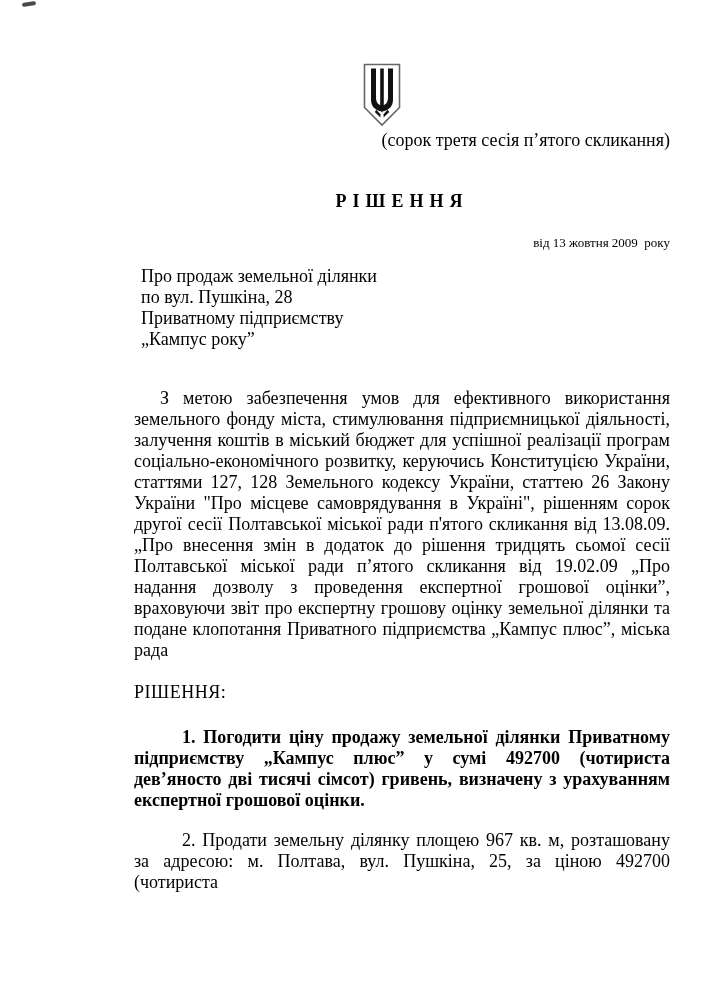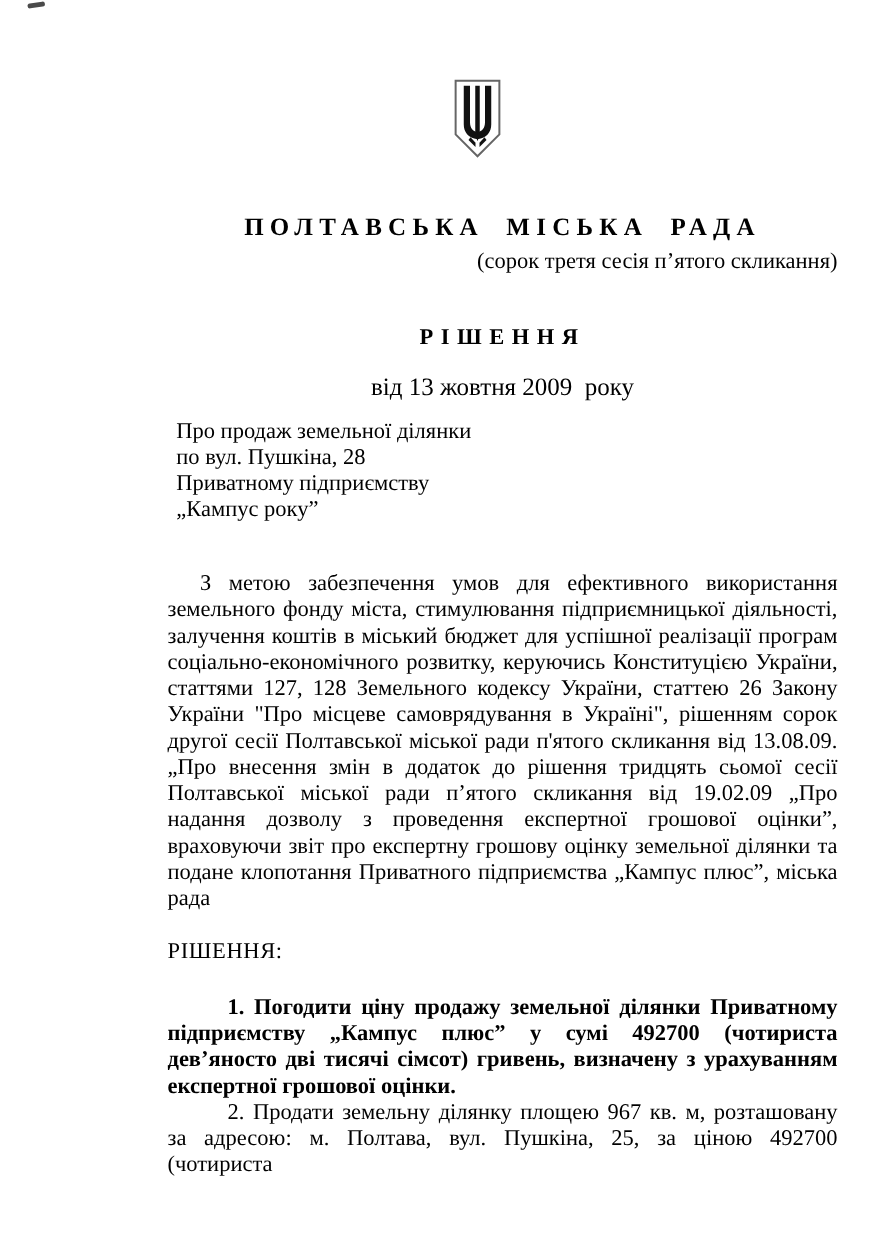--- a/index.html
+++ b/index.html
@@ -23,32 +23,32 @@
     margin-top:43px; text-align:center;
     font-weight:700; font-size:20px;
     letter-spacing:5px; word-spacing:8px;
     line-height:25px; white-space:nowrap;
   }
   .session { margin-top:3px; text-align:right; font-size:18px; line-height:21px; }
   .doc-type {
     margin-top:40px; text-align:center;
     font-weight:700; font-size:18px; letter-spacing:6px; line-height:21px;
   }
-  .date-line { margin-top:20px; text-align:center; font-size:20px; line-height:21px; white-space:pre; }
+  .date-line { margin-top:20px; text-align:right; font-size:13px; line-height:21px; white-space:pre; }
 
   .subject { margin-top:13px; margin-left:7px; font-size:18px; line-height:21px; }
 
   .preamble {
     margin-top:38px; font-size:18px; line-height:21px;
     text-align:justify; text-indent:26px;
   }
   .resolved { margin-top:21px; font-size:18px; line-height:21px; letter-spacing:0.5px; }
   .item { font-size:18px; line-height:21px; text-align:justify; text-indent:48px; }
   .item-1 { margin-top:24px;font-weight:bold; }
-  .item-2 { }
+  .item-2 { margin-top:19px; }
 </style>
 </head>
 <body>
 
 <div class="page">
 
   <div class="scan-artifact"></div>
 
   <div class="content">
 
@@ -56,21 +56,20 @@
       <path d="M1.5,1.5 H36.5 V44.5 L19,62 L1.5,44.5 Z" fill="#ffffff" stroke="#666666" stroke-width="1.6"></path>
       <g fill="#111111">
         <path d="M17.2,5.5 h3.6 v39 l-1.8,5.5 l-1.8,-5.5 z"></path>
         <path d="M8,5.5 h5 v29 c0,5 2.2,7.3 6,8.3 v5.6 c-7.5,-1.2 -11,-5.6 -11,-12 z"></path>
         <path d="M25,5.5 h5 v30.9 c0,6.4 -3.5,10.8 -11,12 v-5.6 c3.8,-1 6,-3.3 6,-8.3 z"></path>
         <path d="M13.4,46.8 l4,4.4 v3.4 l-5.6,-5.6 z"></path>
         <path d="M24.6,46.8 l1.6,2.2 l-5.6,5.6 v-3.4 z"></path>
       </g>
     </svg>
 
-    <div class="title">ПОЛТАВСЬКА МІСЬКА РАДА</div>
 
     <div class="session">(сорок третя сесія п’ятого скликання)</div>
 
     <div class="doc-type">РІШЕННЯ</div>
 
     <div class="date-line">від 13 жовтня 2009  року</div>
 
     <div class="subject">
       <div>Про продаж земельної ділянки</div>
       <div>по вул. Пушкіна, 28</div>

